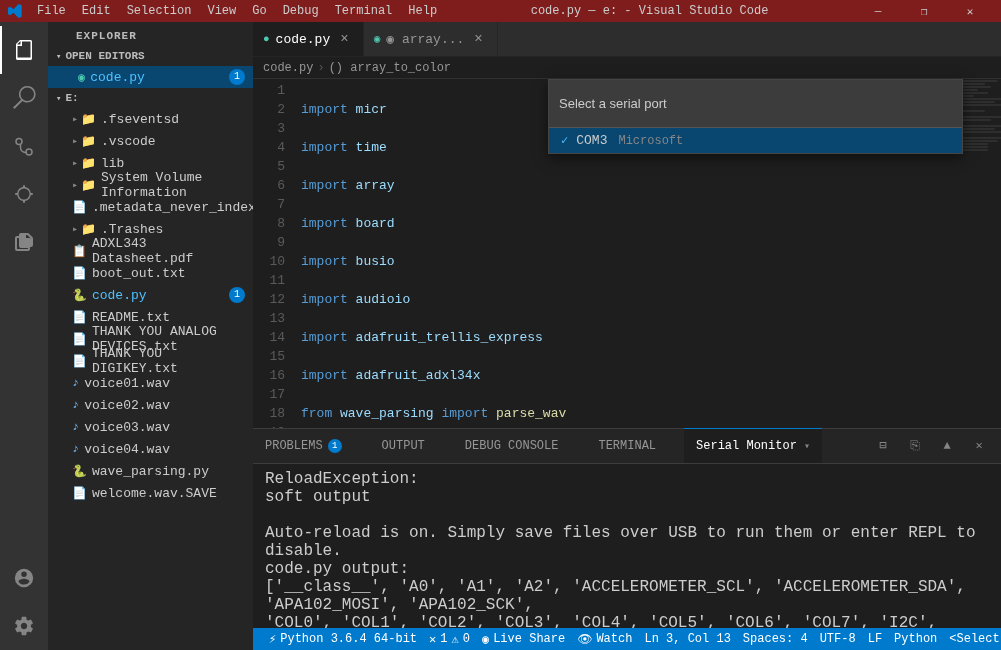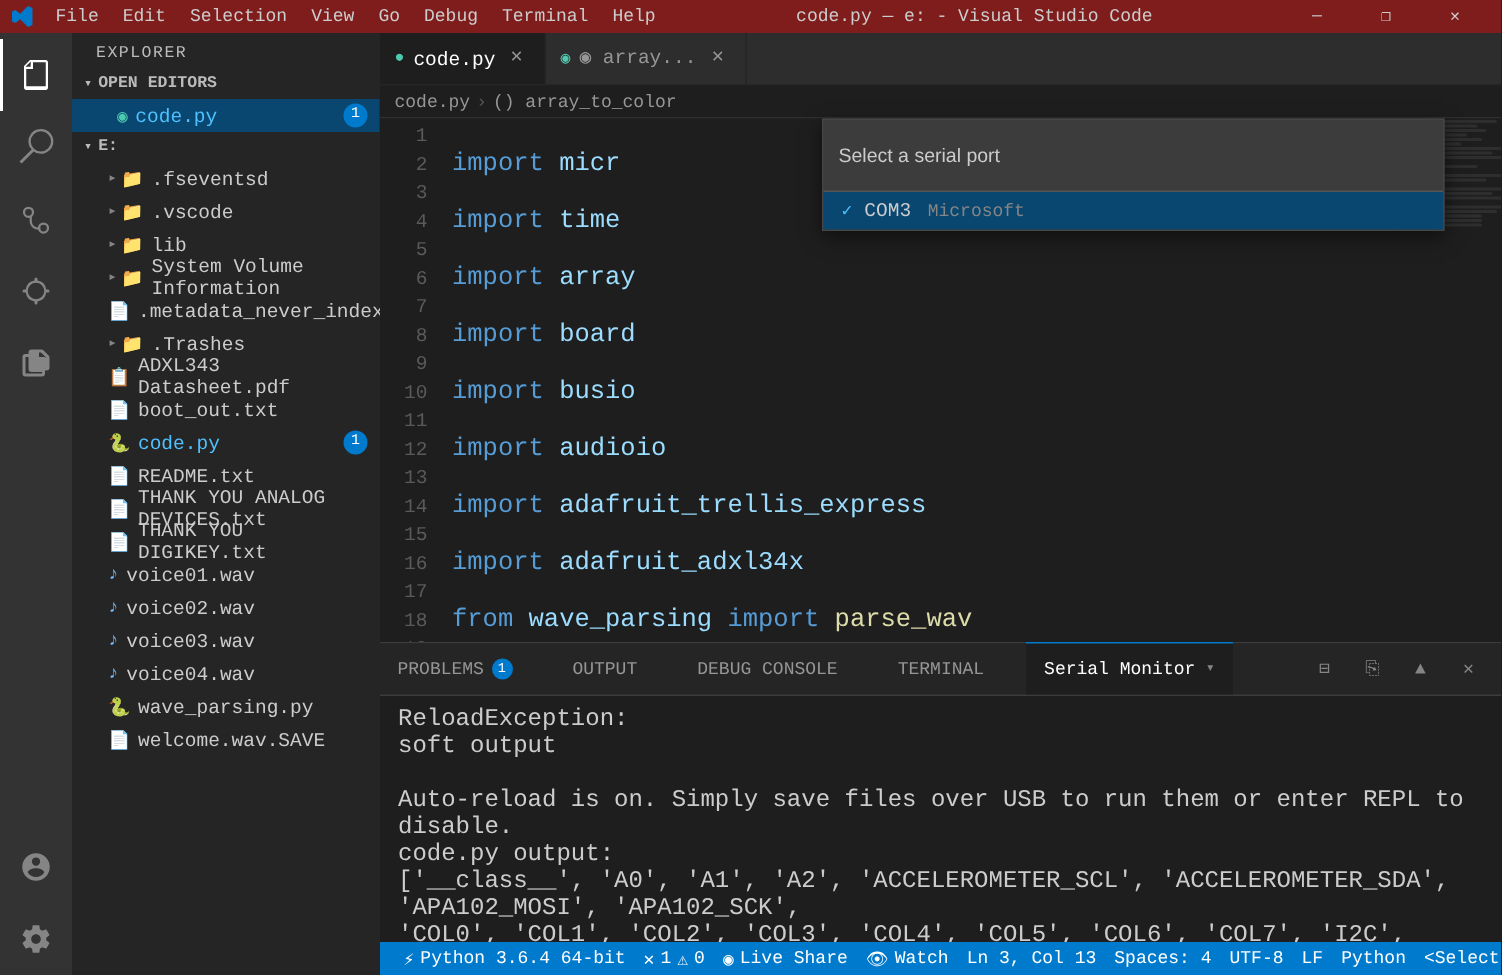--- a/index.html
+++ b/index.html
@@ -86,23 +86,23 @@
     #sidebar {
       width: 205px;
       background: #252526;
       flex-shrink: 0;
       overflow-y: auto;
       display: flex;
       flex-direction: column;
     }
     .sidebar-header {
       font-size: 11px;
-      font-weight: 400;
+      font-weight: 700;
       color: #bbbbbb;
-      padding: 8px 12px 4px 16px;
+      padding: 8px 12px 4px 28px;
       text-transform: uppercase;
       letter-spacing: 1px;
     }
     .sidebar-section {
       font-size: 11px;
       font-weight: 700;
       color: #bbbbbb;
       padding: 4px 8px;
       cursor: pointer;
       display: flex;
@@ -240,21 +240,21 @@
       padding: 0 8px 0 4px;
       text-align: right;
       user-select: none;
       flex-shrink: 0;
       padding-top: 2px;
     }
     .code-content {
       flex: 1;
       overflow-y: auto;
       overflow-x: auto;
-      font-size: 17px;
+      font-size: 13px;
       line-height: 19px;
       padding: 2px 8px;
       white-space: pre;
     }
     .code-line { height: 19px; display: flex; align-items: center; }
     .kw { color: #569cd6; }
     .fn { color: #dcdcaa; }
     .var { color: #9cdcfe; }
 
     

